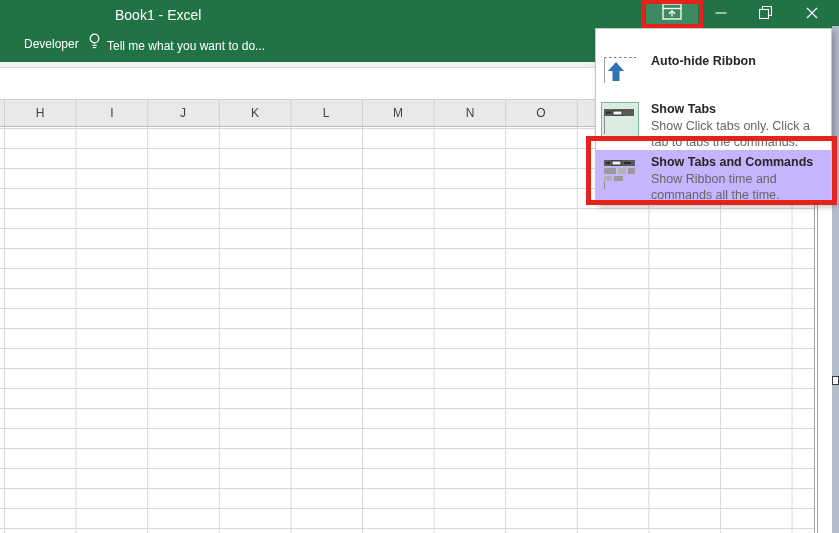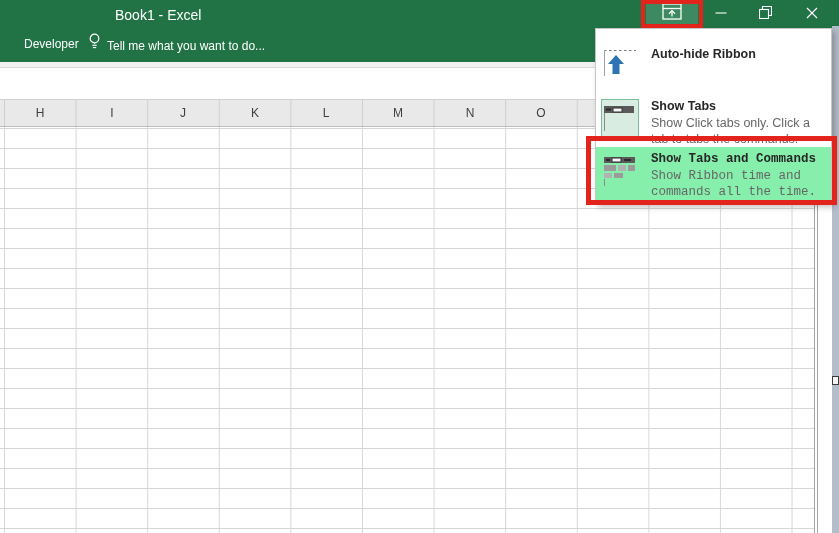--- a/index.html
+++ b/index.html
@@ -42,25 +42,25 @@
 
   .sheet-right-edge { position:absolute; left:814px; top:99px; width:4px; height:434px; background:#fff;
       border-left:1px solid #a3a3a3; border-right:1px solid #a3a3a3; z-index:1; }
 
   .right-strip { position:absolute; left:832px; top:26px; width:7px; height:507px; background:#b4bdca; z-index:5; }
   .strip-square { position:absolute; left:832px; top:376px; width:7px; height:9px; background:#f4f4f4; border:1px solid #3c3c3c; z-index:6; }
 
   
   .menu { position:absolute; left:595px; top:28px; width:237px; height:176px; background:#fff;
       border:1px solid #c6c6c6; box-shadow:3px 3px 6px rgba(0,0,0,.25); z-index:10;
-      display:flex; flex-direction:column; padding-top:13px; }
+      display:flex; flex-direction:column; padding-top:20px; }
   .menu-item { display:flex; align-items:flex-start; padding:4px 6px 0 5px; cursor:pointer; }
   .menu-item.it1 { height:55px; }
   .menu-item.it2 { height:55px; }
-  .menu-item.it3 { height:59px; background:#86efac;font-family:Liberation Mono, monospace; }
+  .menu-item.it3 { height:59px; background:#c4b5fd; }
   .mi-icon { width:38px; height:38px; flex:none; margin:1px 12px 0 0; position:relative; }
   .mi-icon.boxed { background:#d9ece1; border:1px solid #7cbd9b; }
   .mi-text { flex:1; padding-top:1px; }
   .mi-title { font-size:12.5px; font-weight:bold; color:#262626; margin-bottom:3px; line-height:14px; }
   .mi-desc { font-size:12.5px; color:#666; line-height:15.5px; }
 
   
   .anno { position:absolute; border:4px solid #e2241d; z-index:20; pointer-events:none; }
   .anno1 { left:641px; top:0; width:62px; height:28px; }
   .anno2 { left:586px; top:136px; width:251px; height:69px; border-width:5px; }

